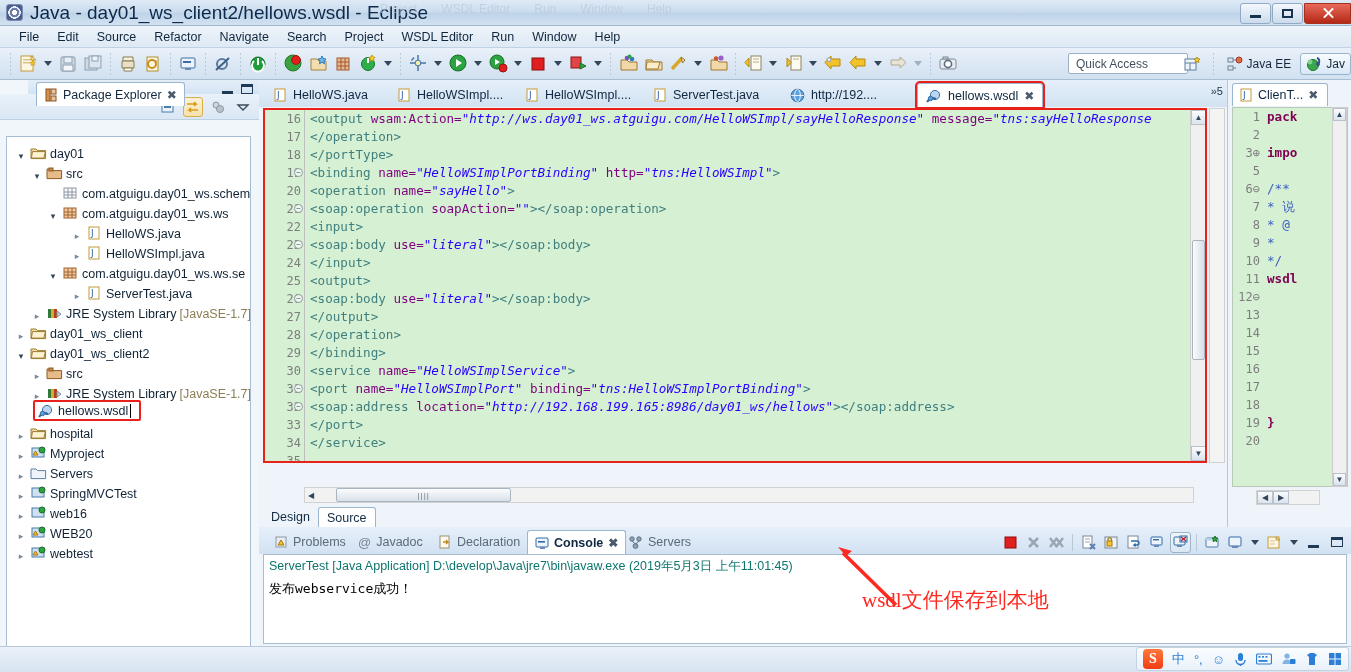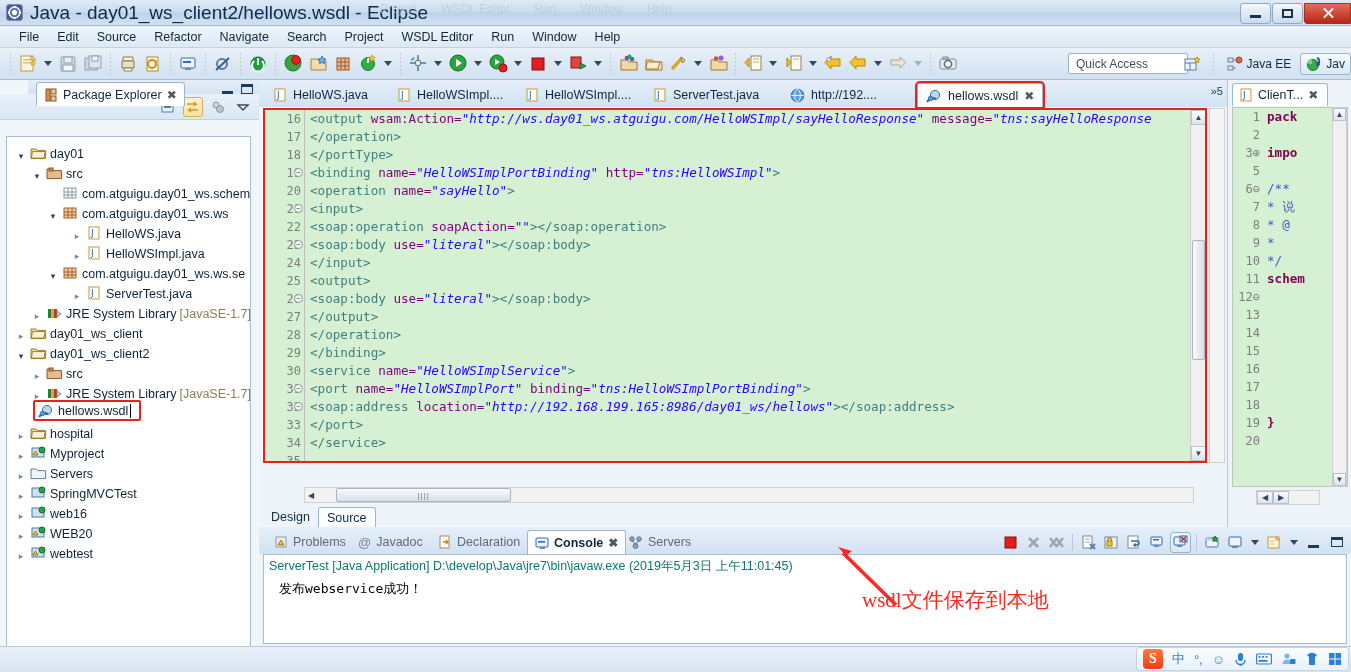--- a/index.html
+++ b/index.html
@@ -269,21 +269,21 @@
     border-radius: 3px 3px 0 0; color:#0f2740;font-weight:bold; }
   .c-toolbar { position:absolute; right: 4px; top: 3px; display:flex; align-items:center; gap: 2px; }
   .ci { width: 21px; height: 21px; display:flex; align-items:center; justify-content:center; }
   .ci.pressed { border: 1px solid #9eb3c7; border-radius: 3px; background: linear-gradient(#eef5fb,#dae7f3); }
   .c-sep { width: 1px; height: 17px; background: #b8c8d8; margin: 0 3px; }
   .console-body {
     position: absolute; left: 4px; top: 27px; right: 4px; bottom: 28px;
     background: #fff; border: 1px solid #a8bdd2; overflow: hidden;
   }
   .c-head { font-size: 12.5px; color: #0f766e; padding: 3px 5px; }
-  .c-out { font-family: "DejaVu Sans Mono", monospace; font-size: 13px; color: #000; padding: 2px 15px; }
+  .c-out { font-family: "DejaVu Sans Mono", monospace; font-size: 13px; color: #000; padding: 2px 5px; }
   .annot {
     position: absolute; left: 862px; top: 586px; font-size: 21px; color: #fc2a20;
     font-family: "Liberation Serif", serif;
   }
   .arrow-red { position: absolute; left: 820px; top: 545px; }
 
   
   .statusbar {
     position: absolute; left: 0; bottom: 0; width: 1351px; height: 26px;
     background: linear-gradient(#e9f0f8, #d8e4f1); border-top: 1px solid #b7c9da;
@@ -949,22 +949,22 @@
         <div class="fold" style="top:180px">−</div>
         <div class="fold" style="top:270px">−</div>
         <div class="fold" style="top:288px">−</div>
       </div>
       <div class="codelines" id="codelines">
           <div class="cl"><span class="k-tag">&lt;output </span><span class="k-attr">wsam:Action=</span><span class="k-val">"http://ws.day01_ws.atguigu.com/HelloWSImpl/sayHelloResponse"</span><span class="k-attr"> message=</span><span class="k-val">"tns:sayHelloResponse</span></div>
           <div class="cl"><span class="k-tag">&lt;/operation&gt;</span></div>
           <div class="cl"><span class="k-tag">&lt;/portType&gt;</span></div>
           <div class="cl"><span class="k-tag">&lt;binding </span><span class="k-attr">name=</span><span class="k-val">"HelloWSImplPortBinding"</span><span class="k-attr"> http=</span><span class="k-val">"tns:HelloWSImpl"</span><span class="k-tag">&gt;</span></div>
           <div class="cl"><span class="k-tag">&lt;operation </span><span class="k-attr">name=</span><span class="k-val">"sayHello"</span><span class="k-tag">&gt;</span></div>
+          <div class="cl"><span class="k-tag">&lt;soap:operation </span><span class="k-attr">soapAction=</span><span class="k-val">""</span><span class="k-tag">&gt;&lt;/soap:operation&gt;</span></div>
           <div class="cl"><span class="k-tag">&lt;input&gt;</span></div>
-          <div class="cl"><span class="k-tag">&lt;soap:operation </span><span class="k-attr">soapAction=</span><span class="k-val">""</span><span class="k-tag">&gt;&lt;/soap:operation&gt;</span></div>
           <div class="cl"><span class="k-tag">&lt;soap:body </span><span class="k-attr">use=</span><span class="k-val">"literal"</span><span class="k-tag">&gt;&lt;/soap:body&gt;</span></div>
           <div class="cl"><span class="k-tag">&lt;/input&gt;</span></div>
           <div class="cl"><span class="k-tag">&lt;output&gt;</span></div>
           <div class="cl"><span class="k-tag">&lt;soap:body </span><span class="k-attr">use=</span><span class="k-val">"literal"</span><span class="k-tag">&gt;&lt;/soap:body&gt;</span></div>
           <div class="cl"><span class="k-tag">&lt;/output&gt;</span></div>
           <div class="cl"><span class="k-tag">&lt;/operation&gt;</span></div>
           <div class="cl"><span class="k-tag">&lt;/binding&gt;</span></div>
           <div class="cl"><span class="k-tag">&lt;service </span><span class="k-attr">name=</span><span class="k-val">"HelloWSImplService"</span><span class="k-tag">&gt;</span></div>
           <div class="cl"><span class="k-tag">&lt;port </span><span class="k-attr">name=</span><span class="k-val">"HelloWSImplPort"</span><span class="k-attr"> binding=</span><span class="k-val">"tns:HelloWSImplPortBinding"</span><span class="k-tag">&gt;</span></div>
           <div class="cl"><span class="k-tag">&lt;soap:address </span><span class="k-attr">location=</span><span class="k-val">"http://192.168.199.165:8986/day01_ws/hellows"</span><span class="k-tag">&gt;&lt;/soap:address&gt;</span></div>
@@ -1026,21 +1026,21 @@
       <div class="rp-lines" id="rp-lines">
           <div class="rp-cl" style="color: rgb(127, 0, 85); font-weight: bold;">pack</div>
           <div class="rp-cl" style="color: rgb(0, 0, 0);"></div>
           <div class="rp-cl" style="color: rgb(127, 0, 85); font-weight: bold;">impo</div>
           <div class="rp-cl" style="color: rgb(0, 0, 0);"></div>
           <div class="rp-cl" style="color: rgb(63, 95, 191);">/**</div>
           <div class="rp-cl" style="color: rgb(63, 95, 191);"> * 说</div>
           <div class="rp-cl" style="color: rgb(63, 95, 191);"> * @</div>
           <div class="rp-cl" style="color: rgb(63, 95, 191);"> *</div>
           <div class="rp-cl" style="color: rgb(63, 95, 191);"> */</div>
-          <div class="rp-cl" style="color: rgb(127, 0, 85); font-weight: bold;">schem</div>
+          <div class="rp-cl" style="color: rgb(127, 0, 85); font-weight: bold;">wsdl</div>
           <div class="rp-cl" style="color: rgb(0, 0, 0);"></div>
           <div class="rp-cl" style="color: rgb(0, 0, 0);"></div>
           <div class="rp-cl" style="color: rgb(0, 0, 0);"></div>
           <div class="rp-cl" style="color: rgb(0, 0, 0);"></div>
           <div class="rp-cl" style="color: rgb(0, 0, 0);"></div>
           <div class="rp-cl" style="color: rgb(0, 0, 0);"></div>
           <div class="rp-cl" style="color: rgb(0, 0, 0);"></div>
           <div class="rp-cl" style="color: rgb(127, 0, 85); font-weight: bold;">}</div>
           <div class="rp-cl" style="color: rgb(0, 0, 0);"></div>
         </div>

